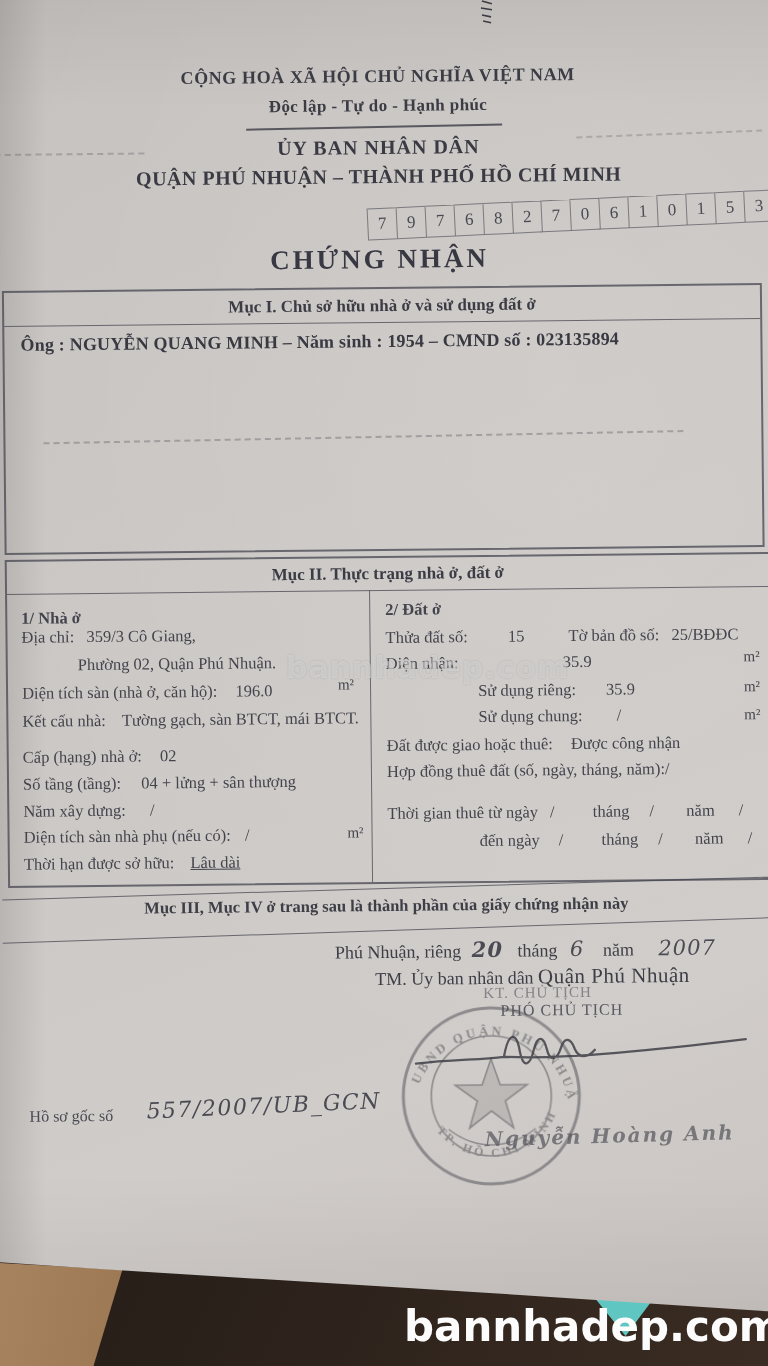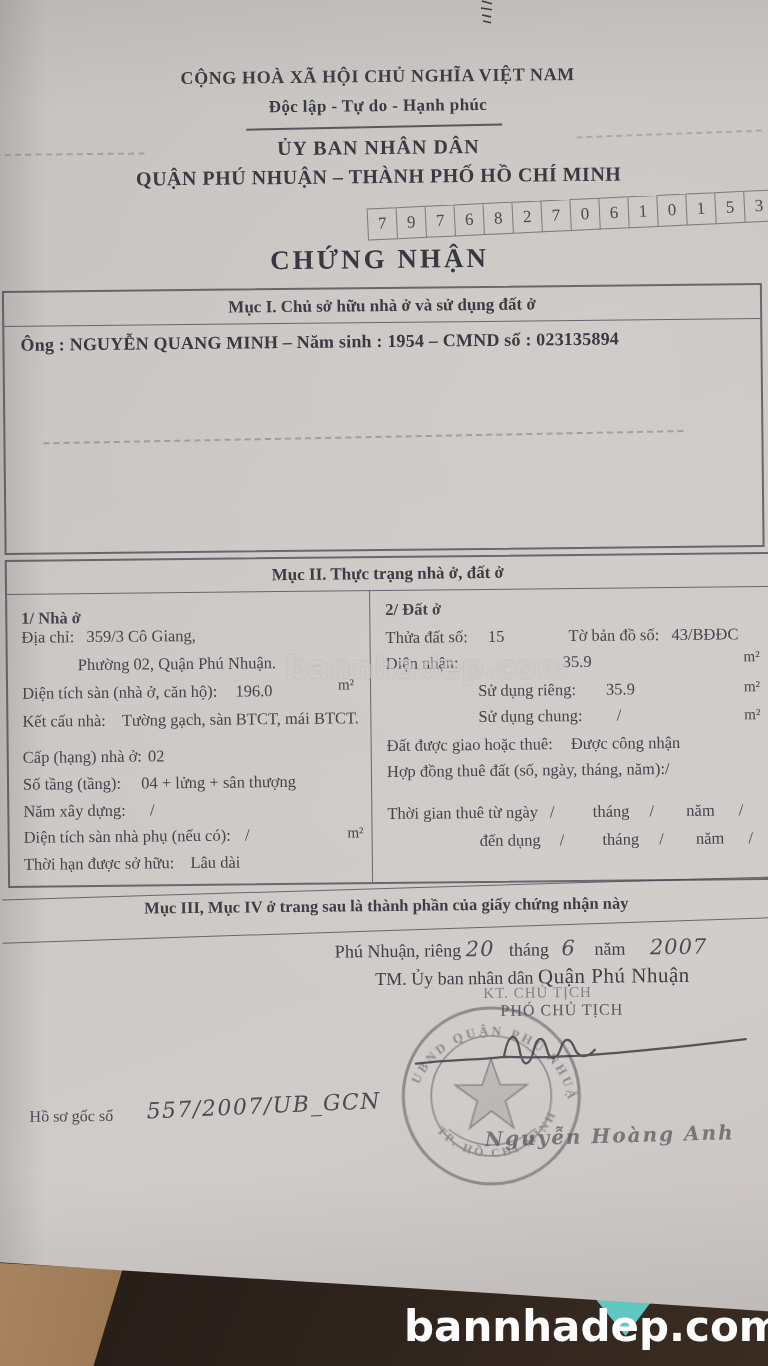--- a/index.html
+++ b/index.html
@@ -156,46 +156,46 @@
           <span>Diện tích sàn (nhà ở, căn hộ):</span>
           <span style="margin-left:14px;">196.0</span>
           <span class="unit" style="right:8px;top:-4px;">m²</span>
         </div>
         <div class="row" style="left:14px;top:150px;">
           <span>Kết cấu nhà:</span>
           <span style="margin-left:12px;">Tường gạch, sàn BTCT, mái BTCT.</span>
         </div>
         <div class="row" style="left:14px;top:186px;">
           <span>Cấp (hạng) nhà ở:</span>
-          <span style="margin-left:2px;">02</span>
+          <span style="margin-left:14px;">02</span>
         </div>
         <div class="row" style="left:14px;top:213px;">
           <span>Số tầng (tầng):</span>
           <span style="margin-left:16px;">04 + lửng + sân thượng</span>
         </div>
         <div class="row" style="left:14px;top:240px;">
           <span>Năm xây dựng:</span>
           <span style="margin-left:20px;">/</span>
         </div>
         <div class="row" style="left:14px;top:266px;width:344px;">
           <span>Diện tích sàn nhà phụ (nếu có):</span>
           <span style="margin-left:10px;">/</span>
           <span class="unit" style="right:4px;top:0;">m²</span>
         </div>
         <div class="row" style="left:14px;top:293px;">
           <span>Thời hạn được sở hữu:</span>
-          <span style="margin-left:12px;">Lâu dài</span>
+          <span style="margin-left:12px;text-decoration:underline;">Lâu dài</span>
         </div>
 
         <div class="row b" style="left:378px;top:42px;">2/ Đất ở</div>
         <div class="row" style="left:378px;top:70px;">
           <span>Thửa đất số:</span>
-          <span style="margin-left:16px;">15</span>
-          <span style="margin-left:60px;">Tờ bản đồ số:</span>
-          <span style="margin-left:8px;">43/BĐĐC</span>
+          <span style="margin-left:36px;">15</span>
+          <span style="margin-left:40px;">Tờ bản đồ số:</span>
+          <span style="margin-left:8px;">25/BĐĐC</span>
         </div>
         <div class="row" style="left:378px;top:96px;width:380px;">
           <span>Diện nhận:</span>
           <span style="margin-left:100px;">35.9</span>
           <span class="unit" style="right:6px;top:-2px;">m²</span>
         </div>
         <div class="row" style="left:378px;top:124px;width:380px;">
           <span style="margin-left:92px;">Sử dụng riêng:</span>
           <span style="margin-left:26px;">35.9</span>
           <span class="unit" style="right:6px;top:0;">m²</span>
@@ -212,36 +212,36 @@
         <div class="row" style="left:378px;top:204px;">Hợp đồng thuê đất (số, ngày, tháng, năm):/</div>
         <div class="row" style="left:378px;top:246px;">
           <span>Thời gian thuê từ ngày</span>
           <span style="margin-left:8px;">/</span>
           <span style="margin-left:34px;">tháng</span>
           <span style="margin-left:16px;">/</span>
           <span style="margin-left:28px;">năm</span>
           <span style="margin-left:20px;">/</span>
         </div>
         <div class="row" style="left:378px;top:274px;">
-          <span style="margin-left:92px;">đến dụng</span>
+          <span style="margin-left:92px;">đến ngày</span>
           <span style="margin-left:15px;">/</span>
           <span style="margin-left:34px;">tháng</span>
           <span style="margin-left:16px;">/</span>
           <span style="margin-left:28px;">năm</span>
           <span style="margin-left:20px;">/</span>
         </div>
       </div>
 
       <div class="muc3-top"></div>
       <div class="line center muc3-text">Mục III, Mục IV ở trang sau là thành phần của giấy chứng nhận này</div>
       <div class="muc3-bot"></div>
 
       <div class="dateline">
         <span>Phú Nhuận</span><span>, riêng</span>
-        <span class="hw" style="margin-left:0;">20</span>
+        <span class="hw" style="margin-left:6px;font-weight:bold;">20</span>
         <span style="margin-left:10px;">tháng</span>
         <span class="hw" style="margin-left:8px;">6</span>
         <span style="margin-left:14px;">năm</span>
         <span class="hw" style="margin-left:20px;">2007</span>
       </div>
       <div class="authority">
         <span>TM. Ủy ban nhân dân</span>
         <span class="stamped">Quận Phú Nhuận</span>
       </div>
       <div class="ktline">KT. CHỦ TỊCH</div>

